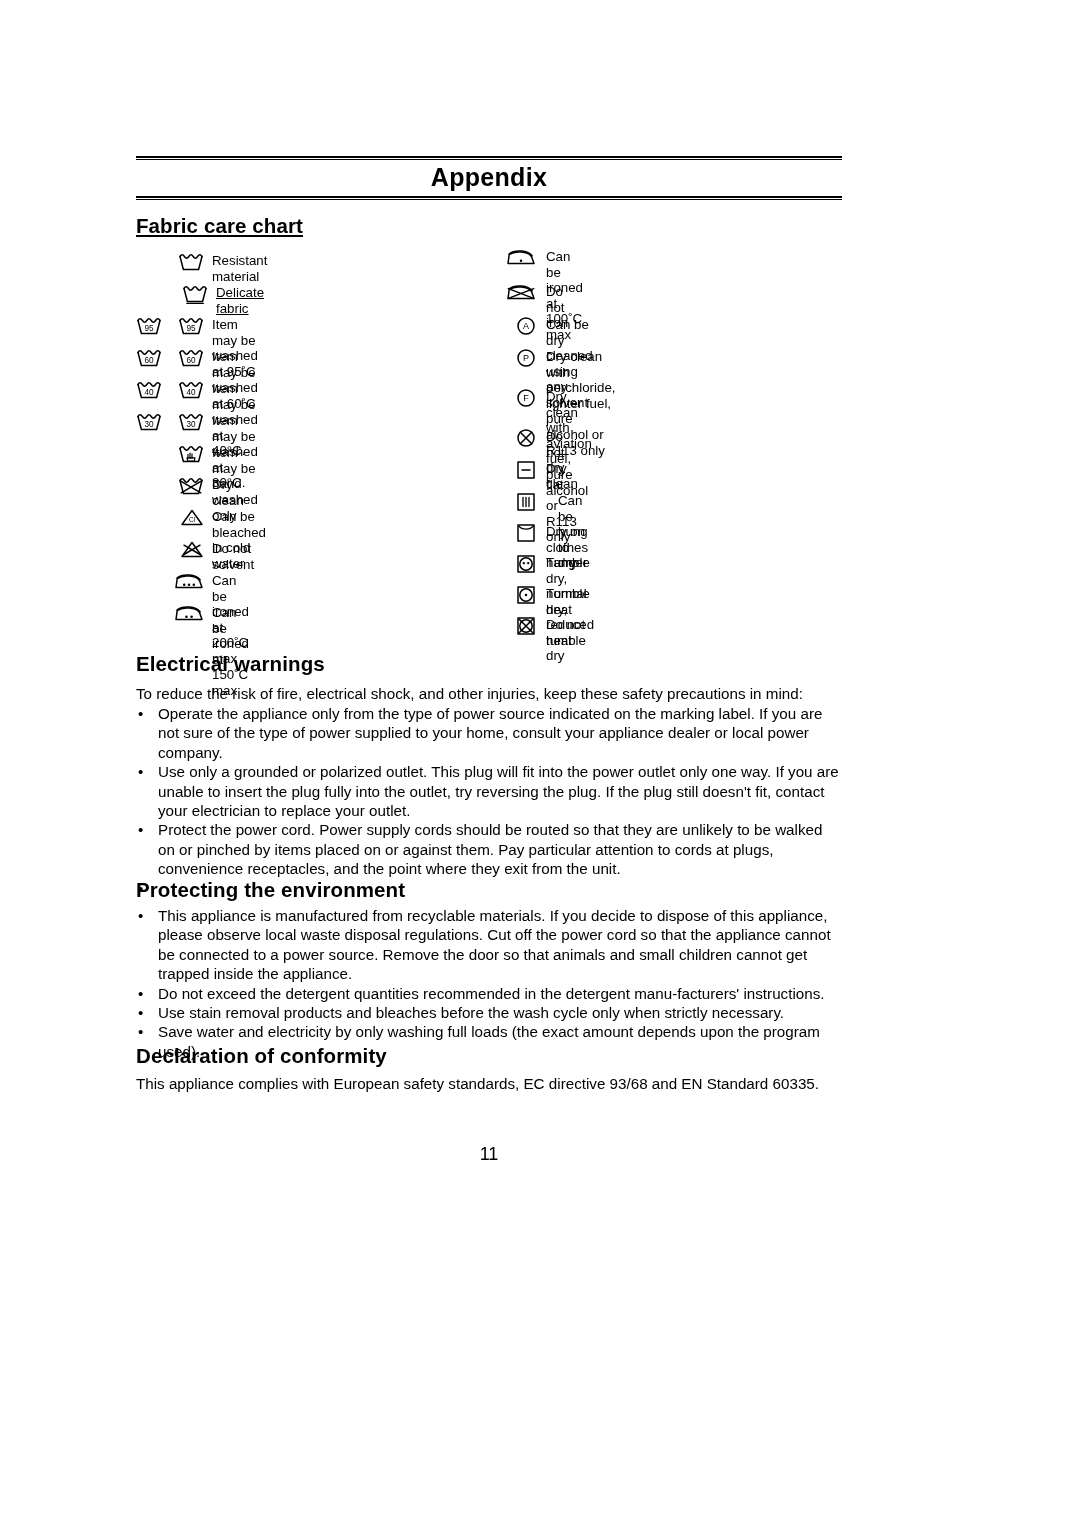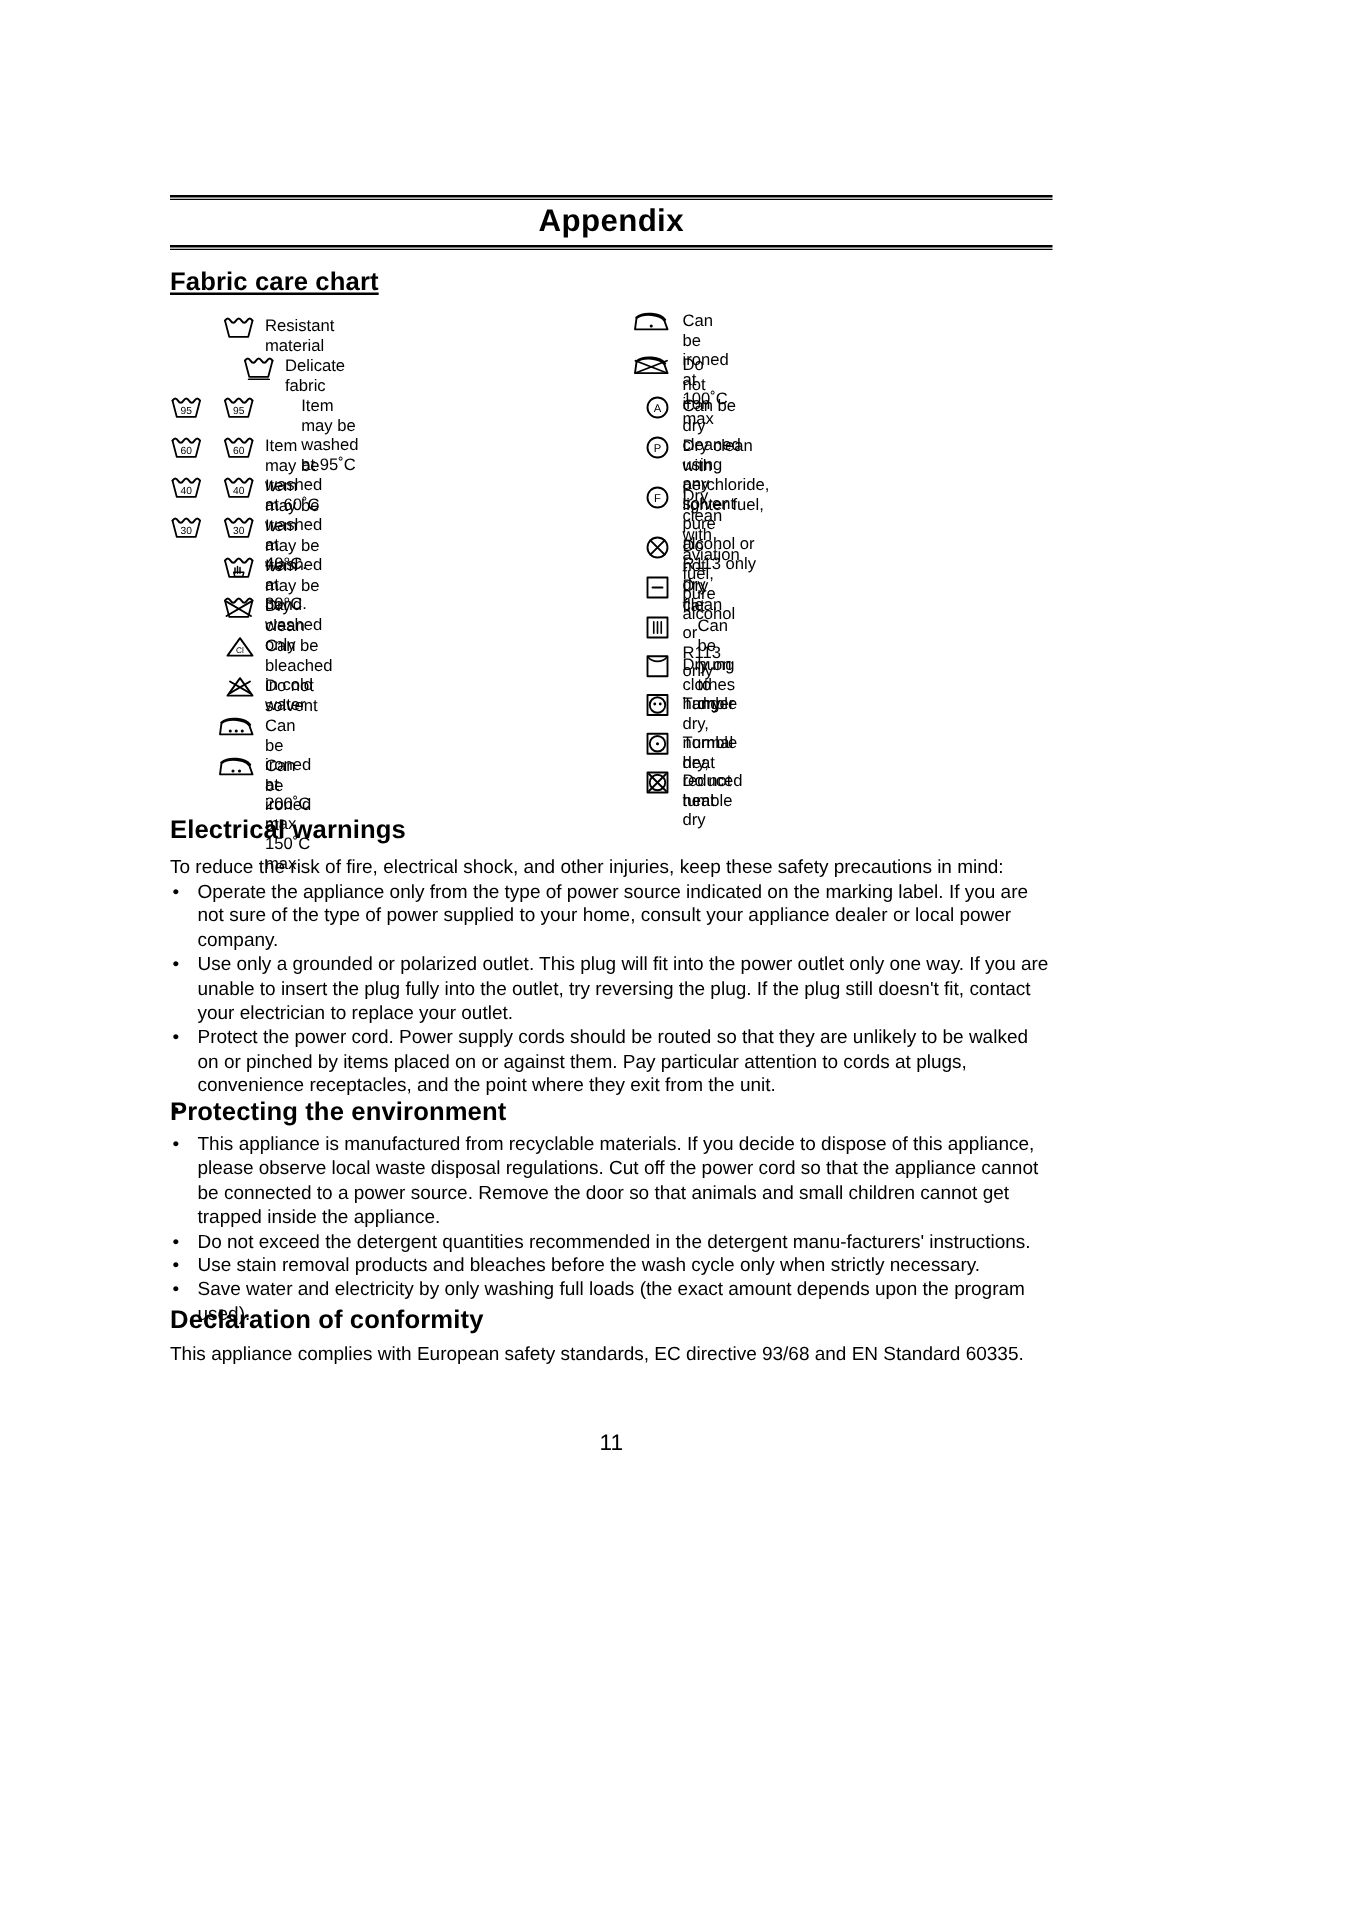--- a/index.html
+++ b/index.html
@@ -105,33 +105,33 @@
         <div class="sym-cell" style="width: 68px;">
           <span>
             <svg width="26" height="20" viewBox="0 0 26 20" fill="none" stroke="#000" stroke-width="1.5" stroke-linecap="round" stroke-linejoin="round">
               <path d="M2,4.5 q2.2,-3.4 4.4,0 q2.2,3.4 4.4,0 q2.2,-3.4 4.4,0 q2.2,3.4 4.4,0 q2.2,-3.4 4.4,0"></path>
               <path d="M2,4.5 L5.4,17.5 L20.6,17.5 L24,4.5"></path>
             </svg>
           </span>
         </div>
         <div class="care-label" style="margin-left: 8px;">Resistant material</div>
       </div>
-      <div class="care-row" style="position: absolute; left: 16px; top: 32px;">
+      <div class="care-row" style="position: absolute; left: 4px; top: 32px; text-decoration: underline;">
         <div class="sym-cell" style="width: 68px;">
           <span>
             <svg width="26" height="20" viewBox="0 0 26 20" fill="none" stroke="#000" stroke-width="1.5" stroke-linecap="round" stroke-linejoin="round">
               <path d="M2,4.5 q2.2,-3.4 4.4,0 q2.2,3.4 4.4,0 q2.2,-3.4 4.4,0 q2.2,3.4 4.4,0 q2.2,-3.4 4.4,0"></path>
               <path d="M2,4.5 L5.4,17.5 L20.6,17.5 L24,4.5"></path>
               <path d="M5.2,19.8 L21.0,19.8" stroke-width="2"></path>
             </svg>
           </span>
         </div>
         <div class="care-label" style="margin-left: 8px;">Delicate fabric</div>
       </div>
-      <div class="care-row" style="position: absolute; left: 0px; top: 64px; gap: 29px;">
+      <div class="care-row" style="position: absolute; left: 0px; top: 64px;">
         <div class="sym-cell" style="width: 68px;">
           <span style="margin-right: 16px;">
             <svg width="26" height="20" viewBox="0 0 26 20" fill="none" stroke="#000" stroke-width="1.5" stroke-linecap="round" stroke-linejoin="round">
               <path d="M2,4.5 q2.2,-3.4 4.4,0 q2.2,3.4 4.4,0 q2.2,-3.4 4.4,0 q2.2,3.4 4.4,0 q2.2,-3.4 4.4,0"></path>
               <path d="M2,4.5 L5.4,17.5 L20.6,17.5 L24,4.5"></path>
               <text x="13" y="15" font-family="Liberation Sans, sans-serif" font-size="8.2" text-anchor="middle" fill="#000" stroke="none">95</text>
             </svg>
           </span>
           <span>
             <svg width="26" height="20" viewBox="0 0 26 20" fill="none" stroke="#000" stroke-width="1.5" stroke-linecap="round" stroke-linejoin="round">

